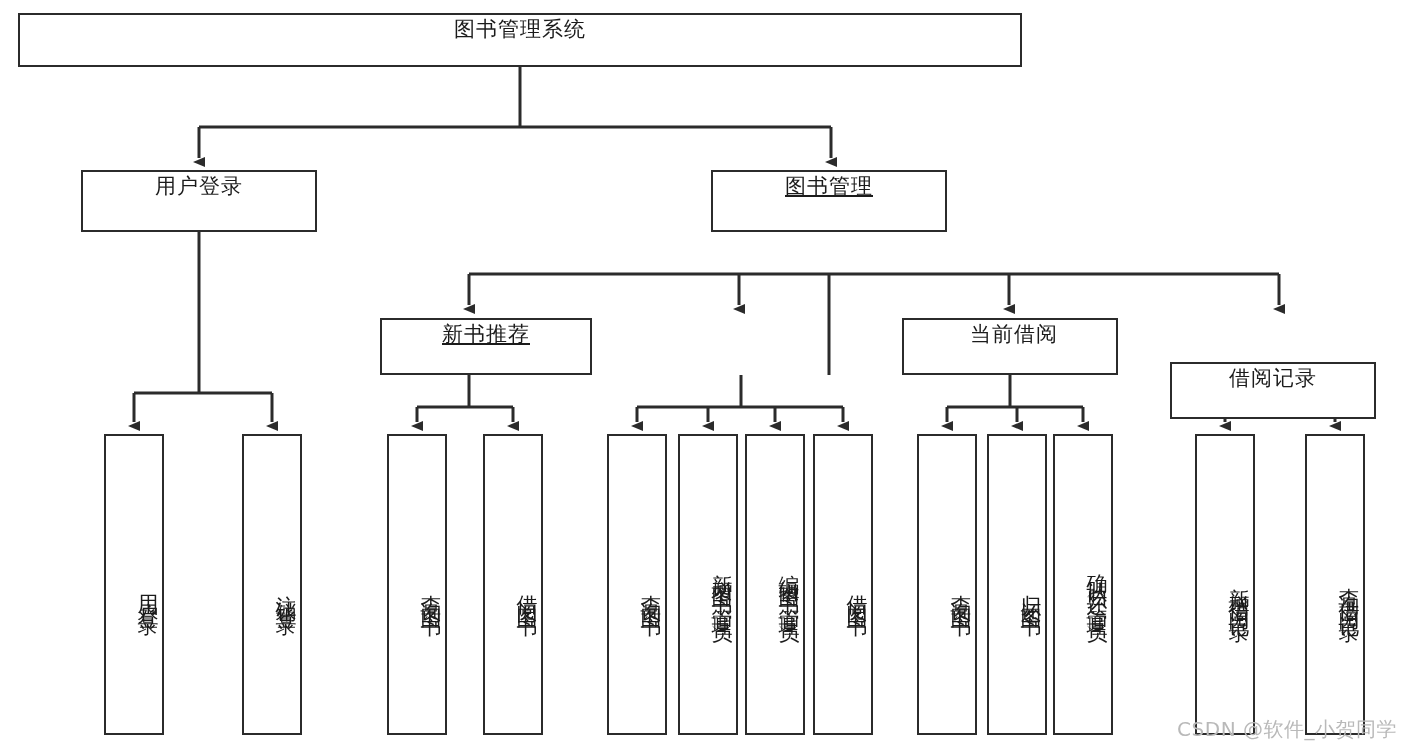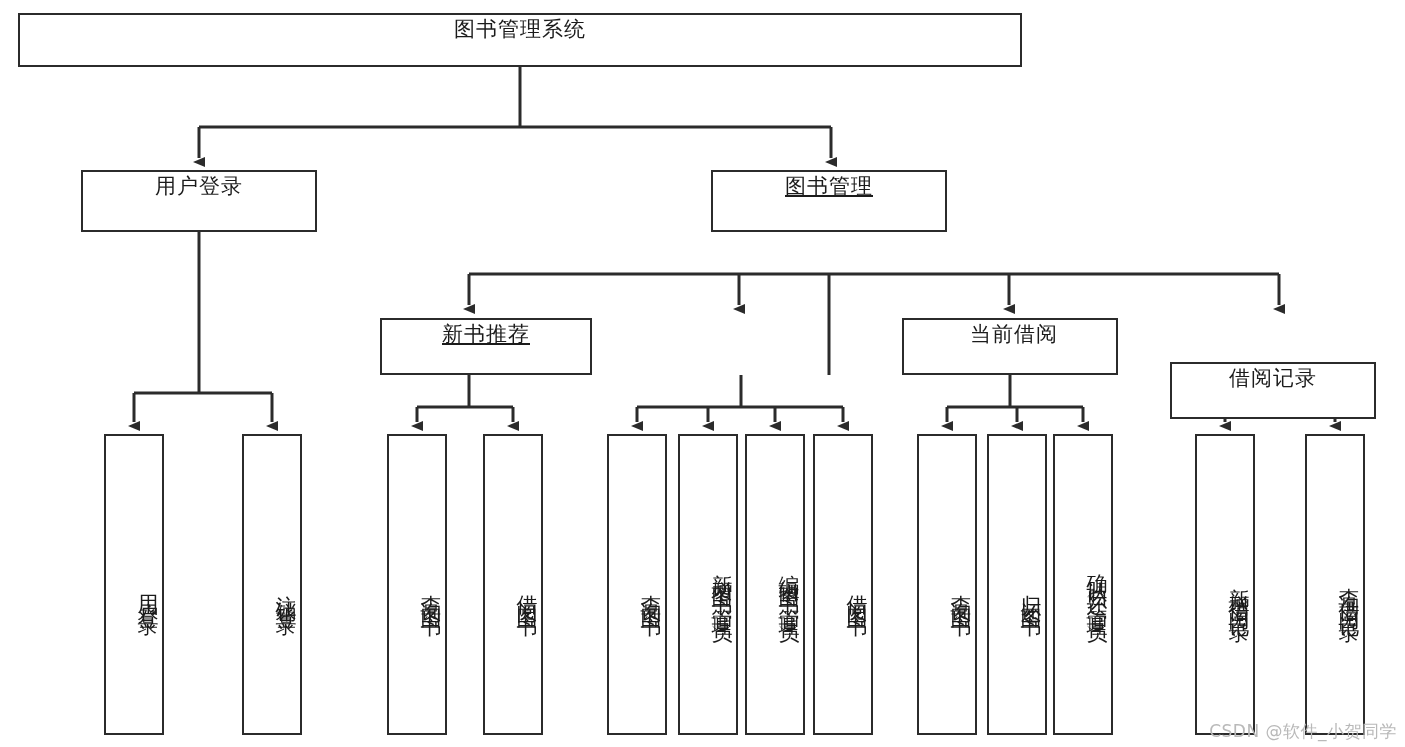--- a/index.html
+++ b/index.html
@@ -31,21 +31,21 @@
     font-size:21px;
     letter-spacing:7px;
     padding-top:14px;
   }
   .node.leaf.tall{padding-top:8px;}
   .edges{position:absolute;left:0;top:0;width:1405px;height:747px;pointer-events:none;}
   .watermark{
     position:absolute;
     right:8px;
     bottom:4px;
-    font-size:17px;
+    font-size:20px;
     color:#b9b9b9;
     white-space:nowrap;
     letter-spacing:0.5px;
   }
 </style>
 </head>
 <body>
 
 <div id="diagram-root">
 

